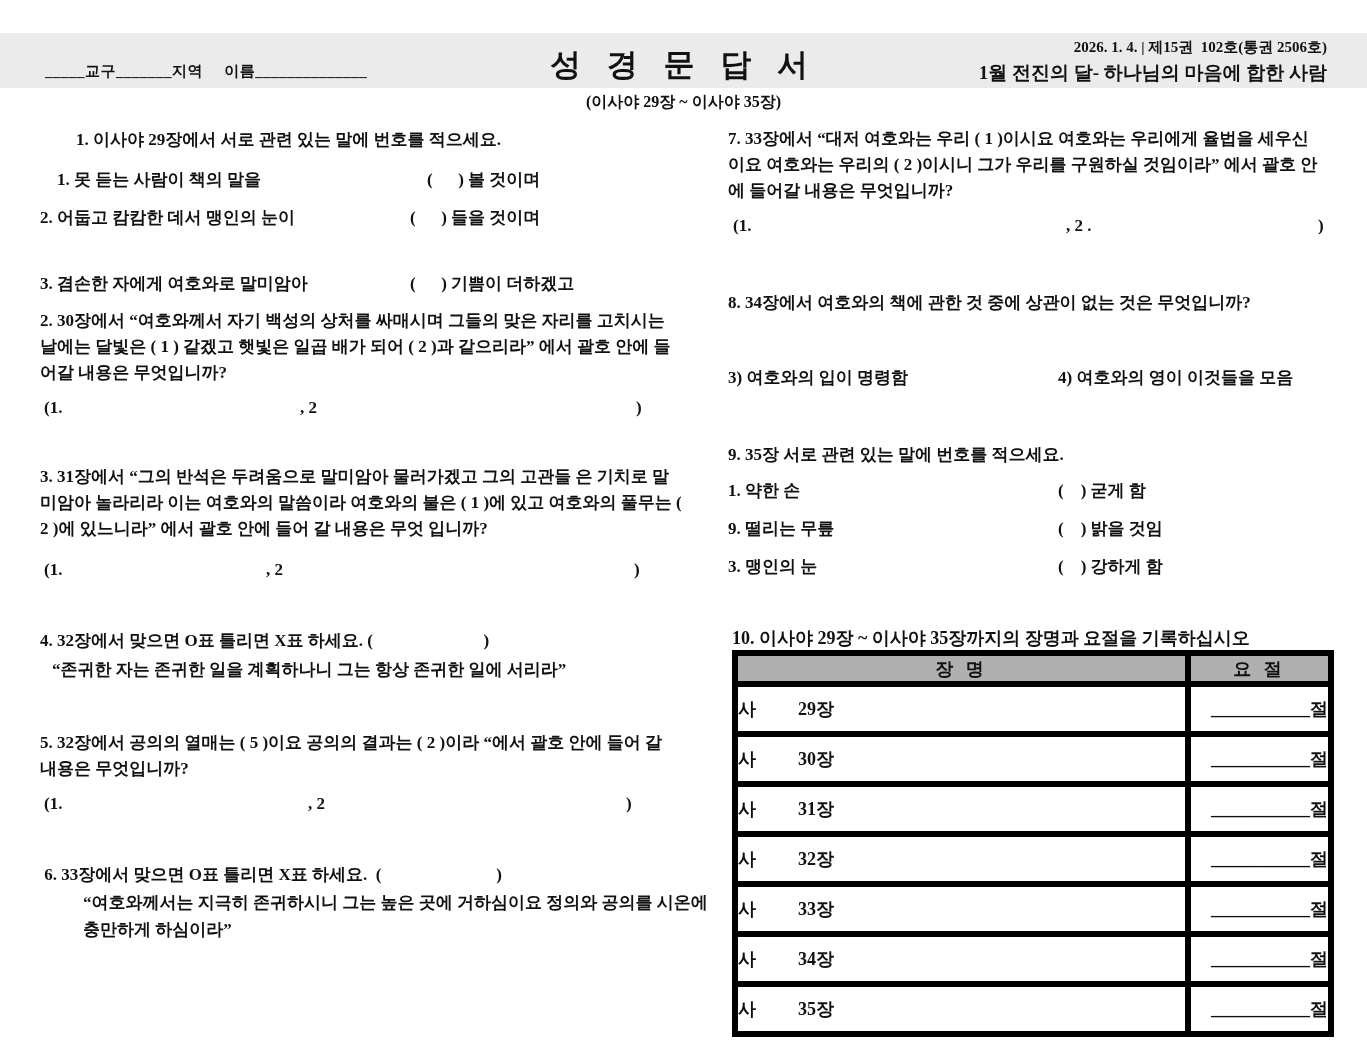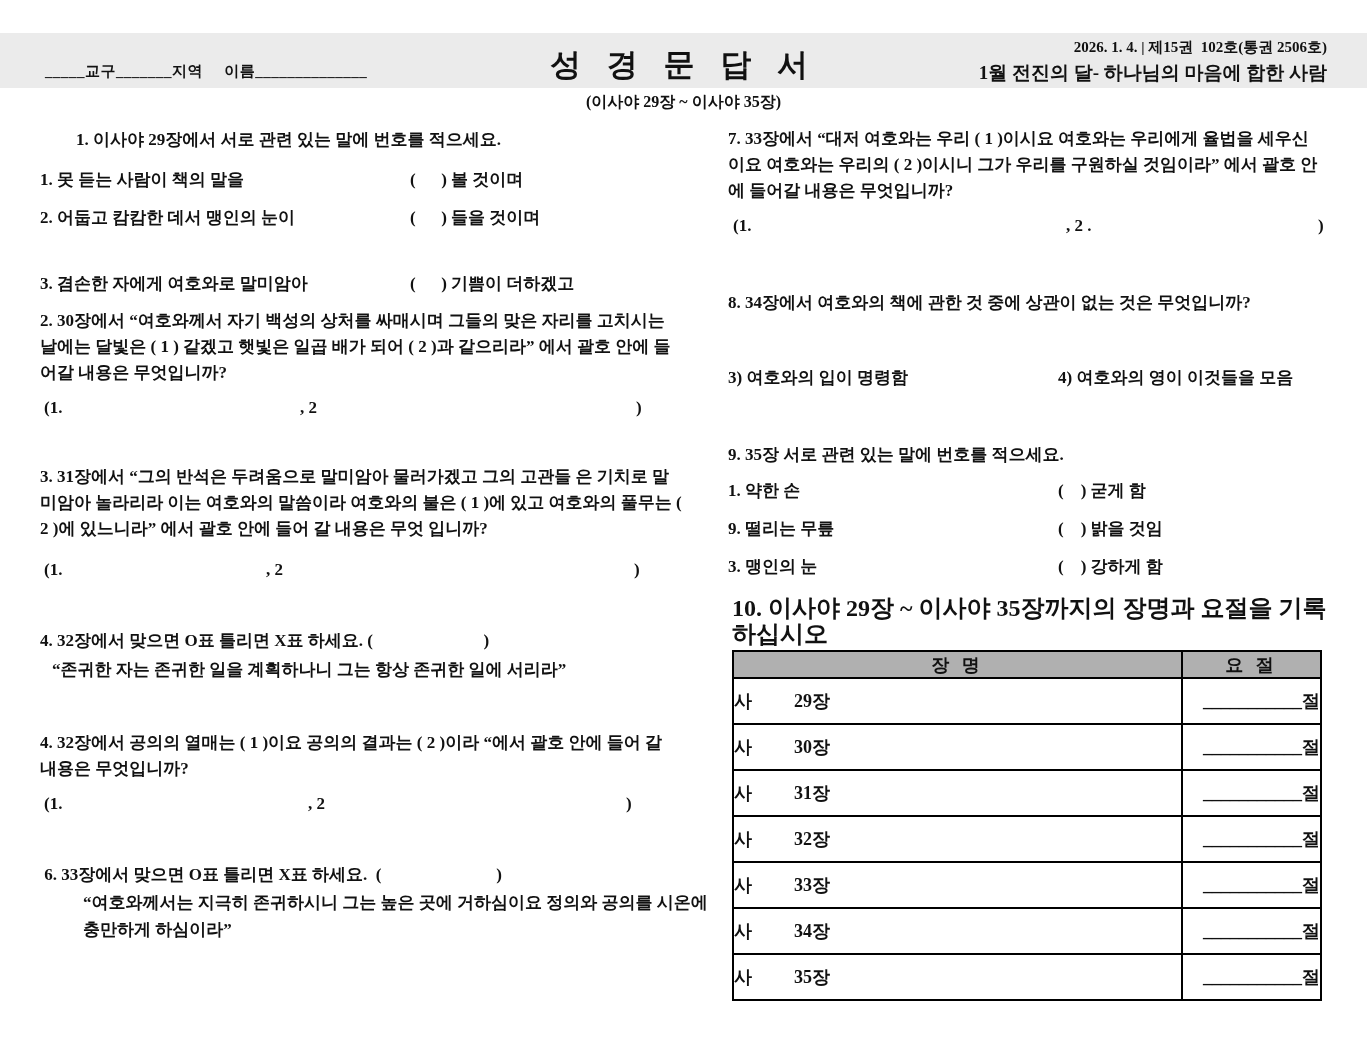--- a/index.html
+++ b/index.html
@@ -43,21 +43,21 @@
   .itemrow{position:absolute;height:26px;font-size:17px;font-weight:700;}
   .itemrow .ileft{position:absolute;left:0;top:0;white-space:pre;}
   .itemrow .iright{position:absolute;top:0;white-space:pre;}
   .quote{position:absolute;font-size:17px;font-weight:700;line-height:27px;}
   table.vtab{
     position:absolute;left:732px;top:650px;
     border-collapse:collapse;table-layout:fixed;
     font-size:18px;font-weight:700;
   }
   table.vtab td,table.vtab th{
-    border:2px solid #000000;
+    border:6px solid #000000;
     padding:0;
   }
   table.vtab th{
     background:#b0b0b0;height:25px;text-align:center;
     letter-spacing:4px;font-weight:700;
   }
   td.cell-name{width:447px;height:44px;padding-left:10px;}
   td.cell-verse{width:137px;height:44px;text-align:right;padding-right:8px;white-space:pre;}
   .chap{display:inline-block;margin-left:42px;}
 </style>
@@ -68,21 +68,21 @@
 
   <div class="band"></div>
   <div class="left-fields">_____교구_______지역     이름______________</div>
   <div class="doc-title">성 경 문 답 서</div>
   <div class="issue-line">2026. 1. 4. | 제15권  102호(통권 2506호)</div>
   <div class="theme-line">1월 전진의 달- 하나님의 마음에 합한 사람</div>
   <div class="subtitle">(이사야 29장 ~ 이사야 35장)</div>
 
   <div class="q" style="left:40px;top:127px;width:645px;margin-left:36px;">1. 이사야 29장에서 서로 관련 있는 말에 번호를 적으세요.</div>
 
-  <div class="itemrow" style="left:40px;top:168px;width:640px;">
+  <div class="itemrow" style="left:57px;top:168px;width:640px;">
     <span class="ileft">1. 못 듣는 사람이 책의 말을</span>
     <span class="iright" style="left:370px;">(      ) 볼 것이며</span>
   </div>
   <div class="itemrow" style="left:40px;top:206px;width:640px;">
     <span class="ileft">2. 어둡고 캄캄한 데서 맹인의 눈이</span>
     <span class="iright" style="left:370px;">(      ) 들을 것이며</span>
   </div>
   <div class="itemrow" style="left:40px;top:244px;width:640px;margin-top:28px;">
     <span class="ileft">3. 겸손한 자에게 여호와로 말미암아</span>
     <span class="iright" style="left:370px;">(      ) 기쁨이 더하겠고</span>
@@ -98,21 +98,21 @@
   <div class="q" style="left:40px;top:464px;width:643px;">3. 31장에서 “그의 반석은 두려움으로 말미암아 물러가겠고 그의 고관들 은 기치로 말미암아 놀라리라 이는 여호와의 말씀이라 여호와의 불은 ( 1 )에 있고 여호와의 풀무는 ( 2 )에 있느니라” 에서 괄호 안에 들어 갈 내용은 무엇 입니까?</div>
   <div class="ansline" style="left:40px;top:560px;width:640px;">
     <span style="left:4px;">(1.</span>
     <span style="left:226px;">, 2</span>
     <span style="left:594px;">)</span>
   </div>
 
   <div class="q pre" style="left:40px;top:628px;">4. 32장에서 맞으면 O표 틀리면 X표 하세요. (                          )</div>
   <div class="quote" style="left:52px;top:656px;width:620px;">“존귀한 자는 존귀한 일을 계획하나니 그는 항상 존귀한 일에 서리라”</div>
 
-  <div class="q" style="left:40px;top:730px;width:643px;">4. 32장에서 공의의 열매는 ( 1 )이요 공의의 결과는 ( 2 )이라 “에서 괄호 안에 들어 갈 내용은 무엇입니까?</div>
+  <div class="q" style="left:40px;top:730px;width:643px;">5. 32장에서 공의의 열매는 ( 5 )이요 공의의 결과는 ( 2 )이라 “에서 괄호 안에 들어 갈 내용은 무엇입니까?</div>
   <div class="ansline" style="left:40px;top:794px;width:640px;">
     <span style="left:4px;">(1.</span>
     <span style="left:268px;">, 2</span>
     <span style="left:586px;">)</span>
   </div>
 
   <div class="q pre" style="left:40px;top:862px;"> 6. 33장에서 맞으면 O표 틀리면 X표 하세요.  (                           )</div>
   <div class="quote" style="left:48px;top:889px;width:632px;margin-left:35px;">“여호와께서는 지극히 존귀하시니 그는 높은 곳에 거하심이요 정의와 공의를 시온에 충만하게 하심이라”</div>
 
   <div class="q" style="left:728px;top:126px;width:600px;">7. 33장에서 “대저 여호와는 우리 ( 1 )이시요 여호와는 우리에게 율법을 세우신 이요 여호와는 우리의 ( 2 )이시니 그가 우리를 구원하실 것임이라” 에서 괄호 안에 들어갈 내용은 무엇입니까?</div>
@@ -135,21 +135,21 @@
   </div>
   <div class="itemrow" style="left:728px;top:517px;width:600px;">
     <span class="ileft">9. 떨리는 무릎</span>
     <span class="iright" style="left:330px;">(    ) 밝을 것임</span>
   </div>
   <div class="itemrow" style="left:728px;top:555px;width:600px;">
     <span class="ileft">3. 맹인의 눈</span>
     <span class="iright" style="left:330px;">(    ) 강하게 함</span>
   </div>
 
-  <div class="q" style="left:732px;top:595px;width:600px;font-size:24px;">10. 이사야 29장 ~ 이사야 35장까지의 장명과 요절을 기록하십시오</div>
+  <div class="q" style="left:732px;top:625px;width:600px;font-size:18px;">10. 이사야 29장 ~ 이사야 35장까지의 장명과 요절을 기록하십시오</div>
 
   <table class="vtab">
     <thead>
       <tr>
         <th>장 명</th>
         <th>요 절</th>
       </tr>
     </thead>
     <tbody>
       <tr>

